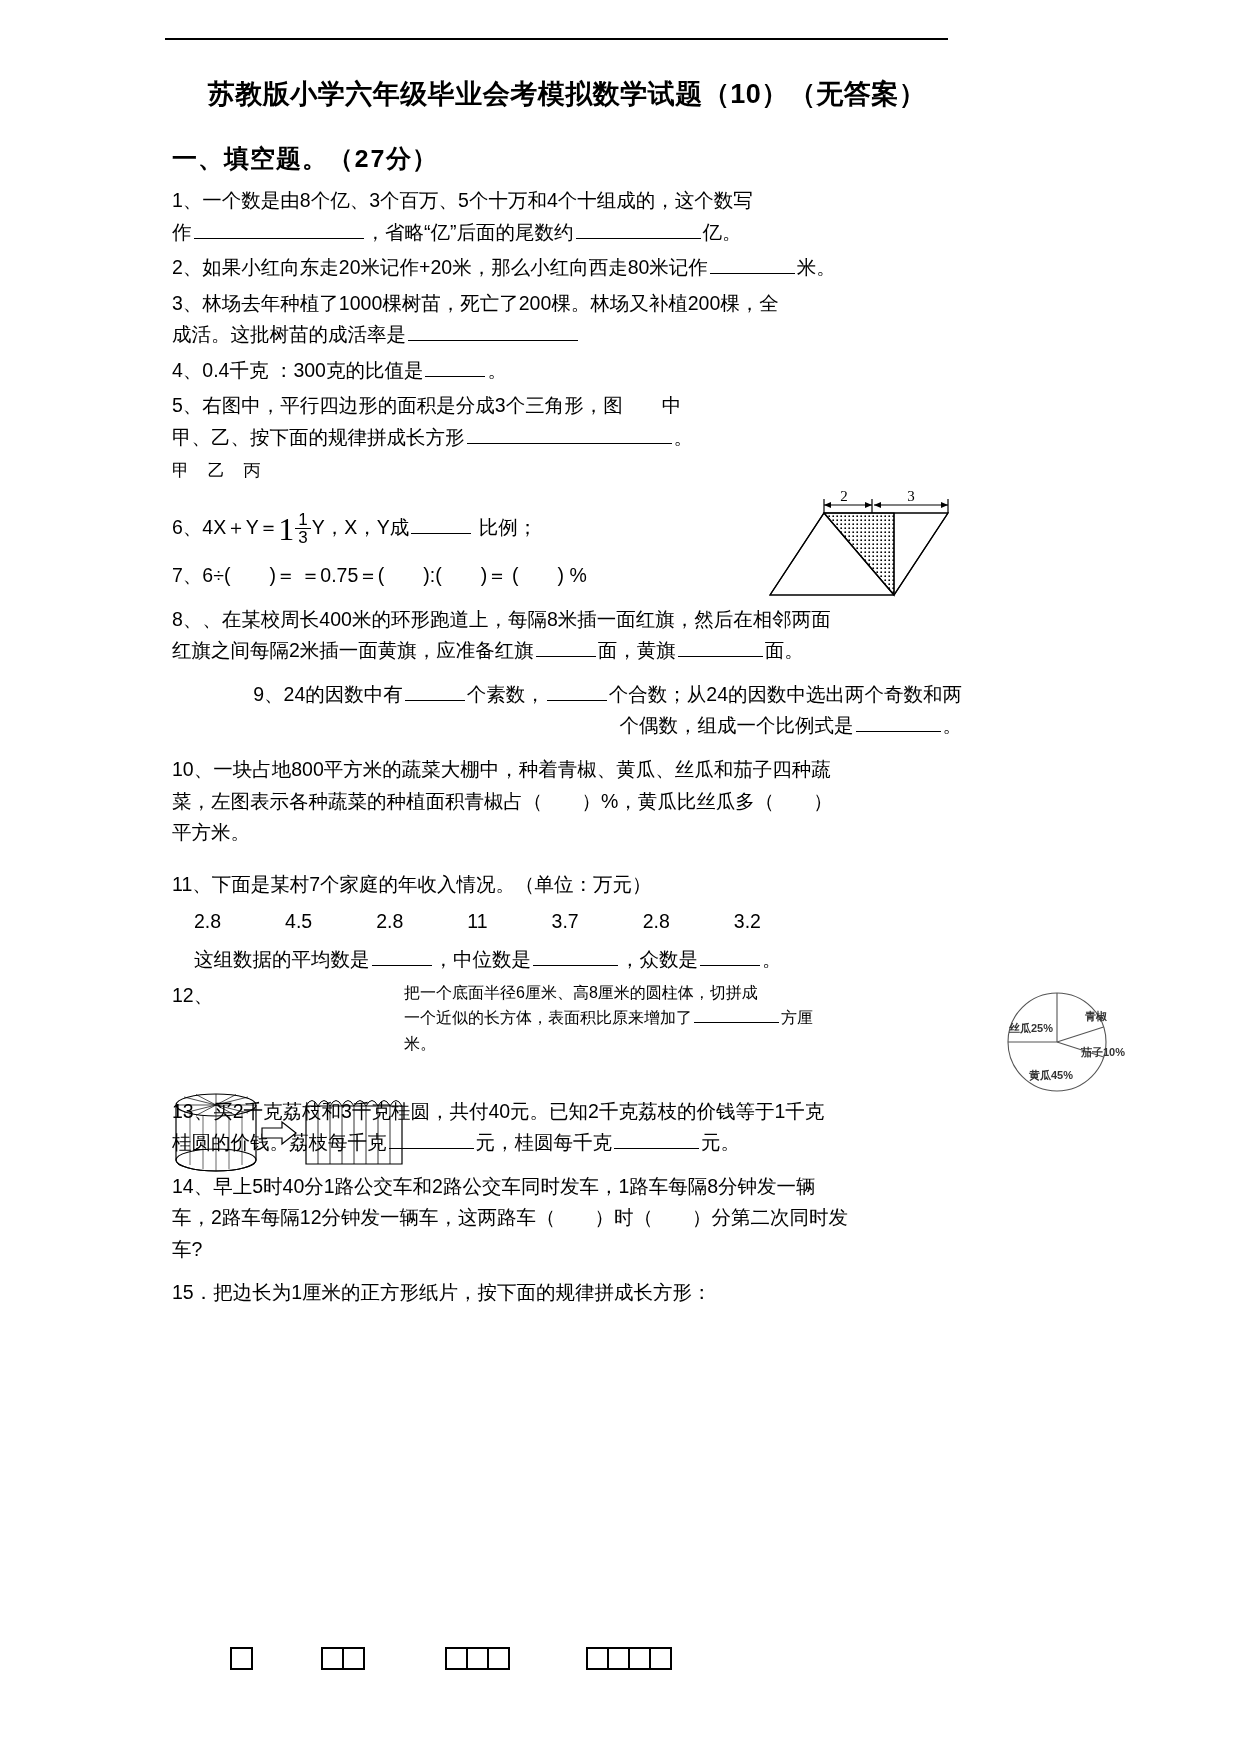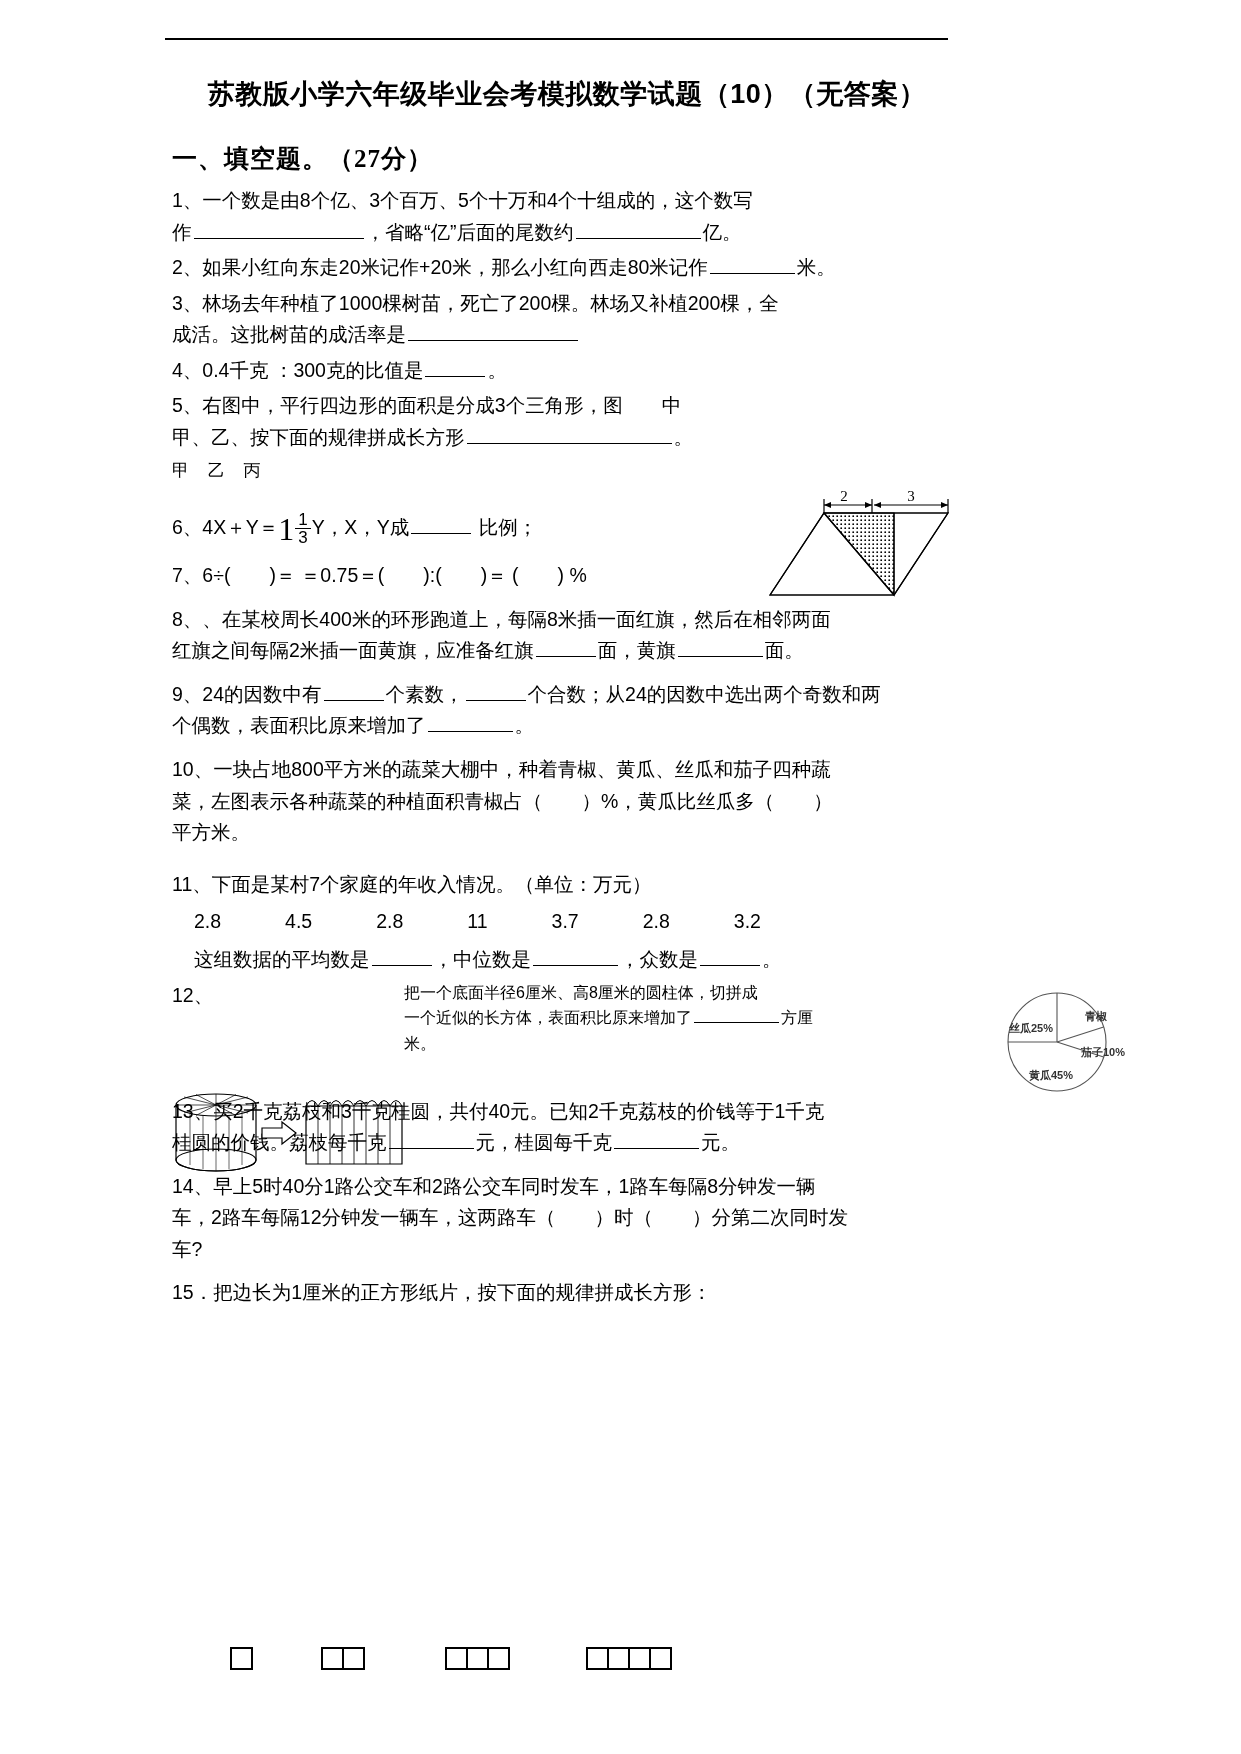--- a/index.html
+++ b/index.html
@@ -37,21 +37,21 @@
   h1.doc-title {
     font-family: "Liberation Sans", "DejaVu Sans", sans-serif;
     font-size: 27px;
     font-weight: bold;
     line-height: 1.85;
     text-align: center;
     margin: 0 0 6px 0;
     letter-spacing: 0.5px;
   }
   h2.section-title {
-    font-family: Liberation Serif, serif;
+    font-family: Liberation Mono, monospace;
     font-size: 25px;
     font-weight: bold;
     margin: 22px 0 10px 0;
     letter-spacing: 1px;
   }
   .q {
     font-family: "Liberation Sans", "DejaVu Sans", sans-serif;
     font-size: 19.5px;
     line-height: 1.62;
     margin: 0 0 4px 0;
@@ -193,23 +193,23 @@
 
     <div class="q" style="margin-top:14px;">
       <span>7、</span><span>6÷(　　)＝ ＝0.75＝(　　):(　　)＝ (　　) %</span>
     </div>
 
     <div class="q" style="margin-top:12px;">
       <span>8、</span><span>、在某校周长400米的环形跑道上，每隔8米插一面红旗，然后在相邻两面</span><br>
       <span>红旗之间每隔2米插一面黄旗，应准备红旗</span><span class="blank b-sm"></span><span>面，黄旗</span><span class="blank b-md"></span><span>面。</span>
     </div>
 
-    <div class="q" style="margin-top:12px;">
+    <div class="q" style="margin-top:12px;text-align:right;">
       <span>9、</span><span>24的因数中有</span><span class="blank b-sm"></span><span>个素数，</span><span class="blank b-sm"></span><span>个合数；从24的因数中选出两个奇数和两</span><br>
-      <span>个偶数，表面积比原来增加了</span><span class="blank b-md"></span><span>。</span>
+      <span>个偶数，组成一个比例式是</span><span class="blank b-md"></span><span>。</span>
     </div>
 
     <div class="q q10-wrap" style="margin-top:12px;">
       <span>10、</span><span>一块占地800平方米的蔬菜大棚中，种着青椒、黄瓜、丝瓜和茄子四种蔬</span><br>
       <span>菜，左图表示各种蔬菜的种植面积青椒占（　　）%，黄瓜比丝瓜多（　　）</span><br>
       <span>平方米。</span>
     </div>
 
     <div class="q" style="margin-top:20px;">
       <span>11、</span><span>下面是某村7个家庭的年收入情况。（单位：万元）</span>

